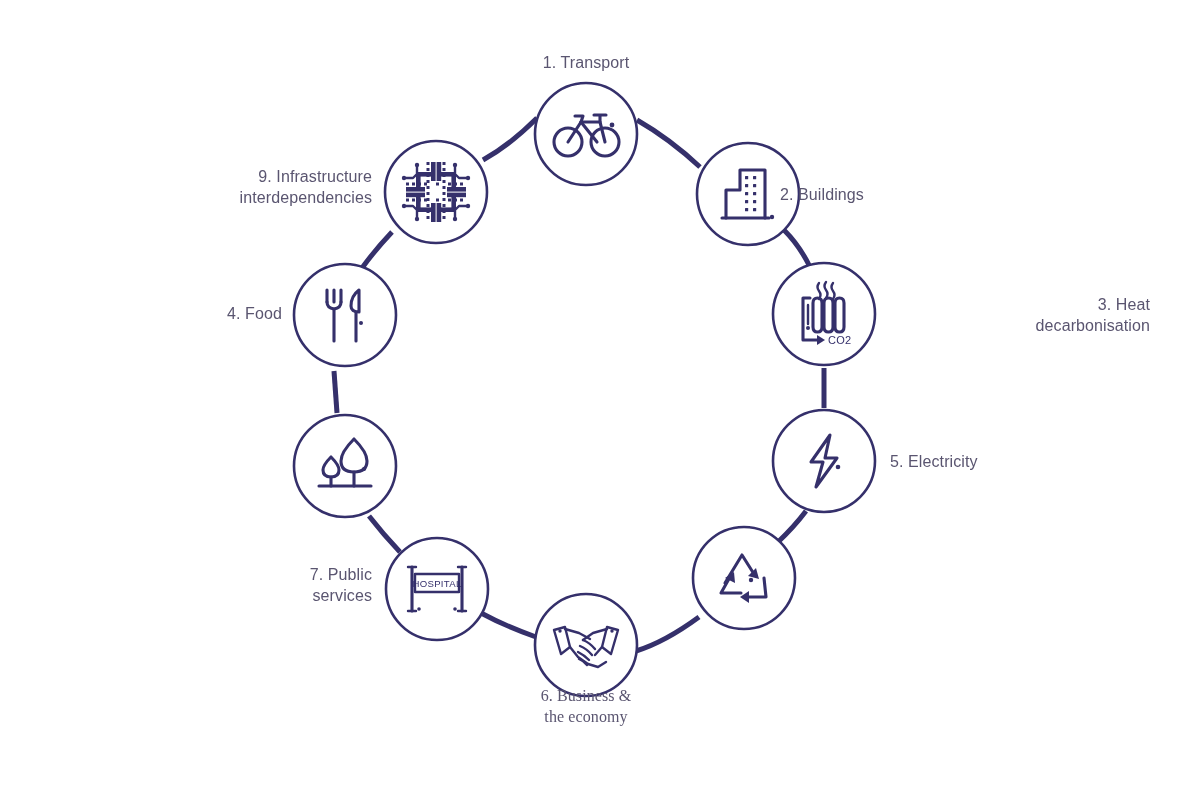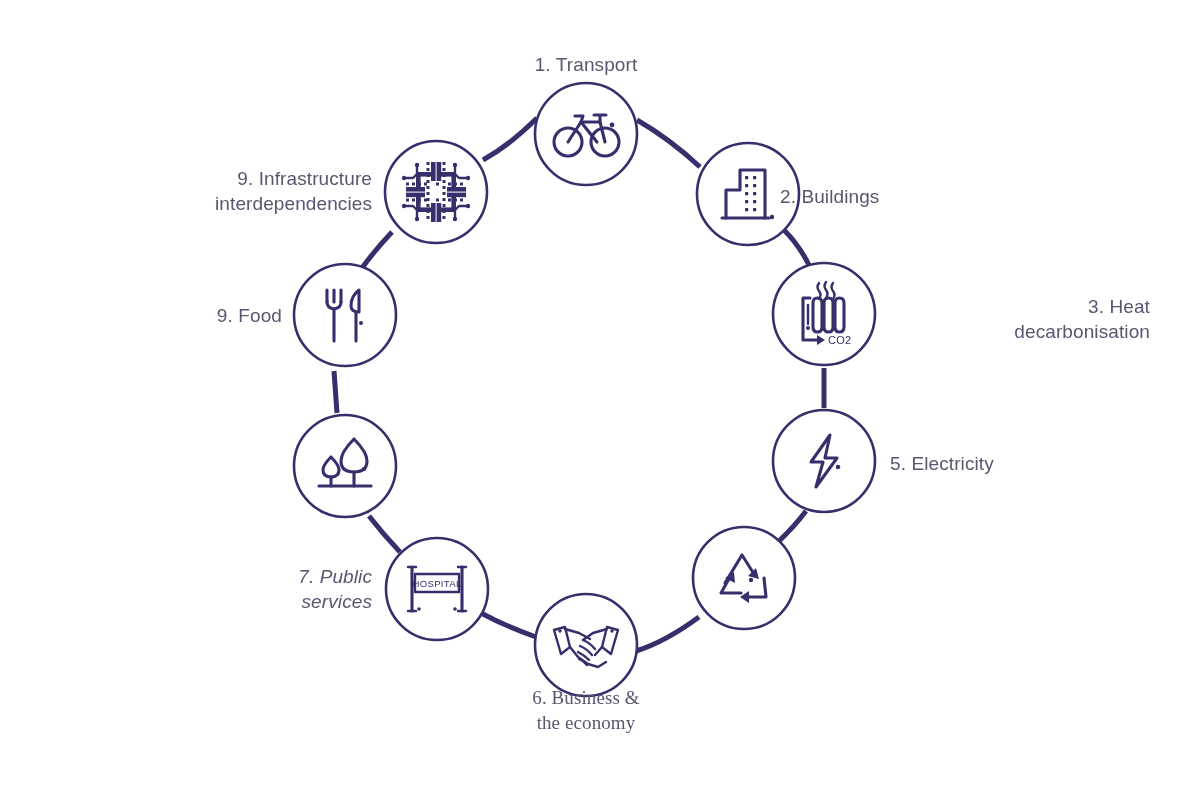--- a/index.html
+++ b/index.html
@@ -53,21 +53,21 @@
     stroke-linejoin: round;
   }
   .ico-fill {
     fill: #35306b;
     stroke: none;
   }
   .label {
     position: absolute;
     color: #5a5570;
     font-family: "Liberation Sans", sans-serif;
-    font-size: 19px;
+    font-size: 16px;
     line-height: 1.32;
     letter-spacing: 0.1px;
     white-space: pre-line;
   }
   .label.right { text-align: left; }
   .label.left  { text-align: right; }
   .label.center { text-align: center; }
   .co2-text {
     font-family: "Liberation Sans", sans-serif;
     font-size: 11px;
@@ -340,22 +340,22 @@
 
   <div class="label right" style="left:890px; top:294px; width:260px;text-align:right;">3. Heat
 decarbonisation</div>
 
   <div class="label right" style="left:890px; top:451px; width:220px;">5. Electricity</div>
 
 
   <div class="label center" style="left:486px; top:685px; width:200px;font-family:Liberation Serif, serif;">6. Business &amp;
 the economy</div>
 
-  <div class="label left" style="left:150px; top:564px; width:222px;font-style:italic;">7. Public
+  <div class="label left" style="left:150px; top:564px; width:222px;">7. Public
 services</div>
 
 
-  <div class="label left" style="left:60px; top:303px; width:222px;">9. Food</div>
+  <div class="label left" style="left:60px; top:303px; width:222px;">4. Food</div>
 
   <div class="label left" style="left:110px; top:166px; width:262px;">9. Infrastructure
 interdependencies</div>
 
 </div>
 
 </body></html>

